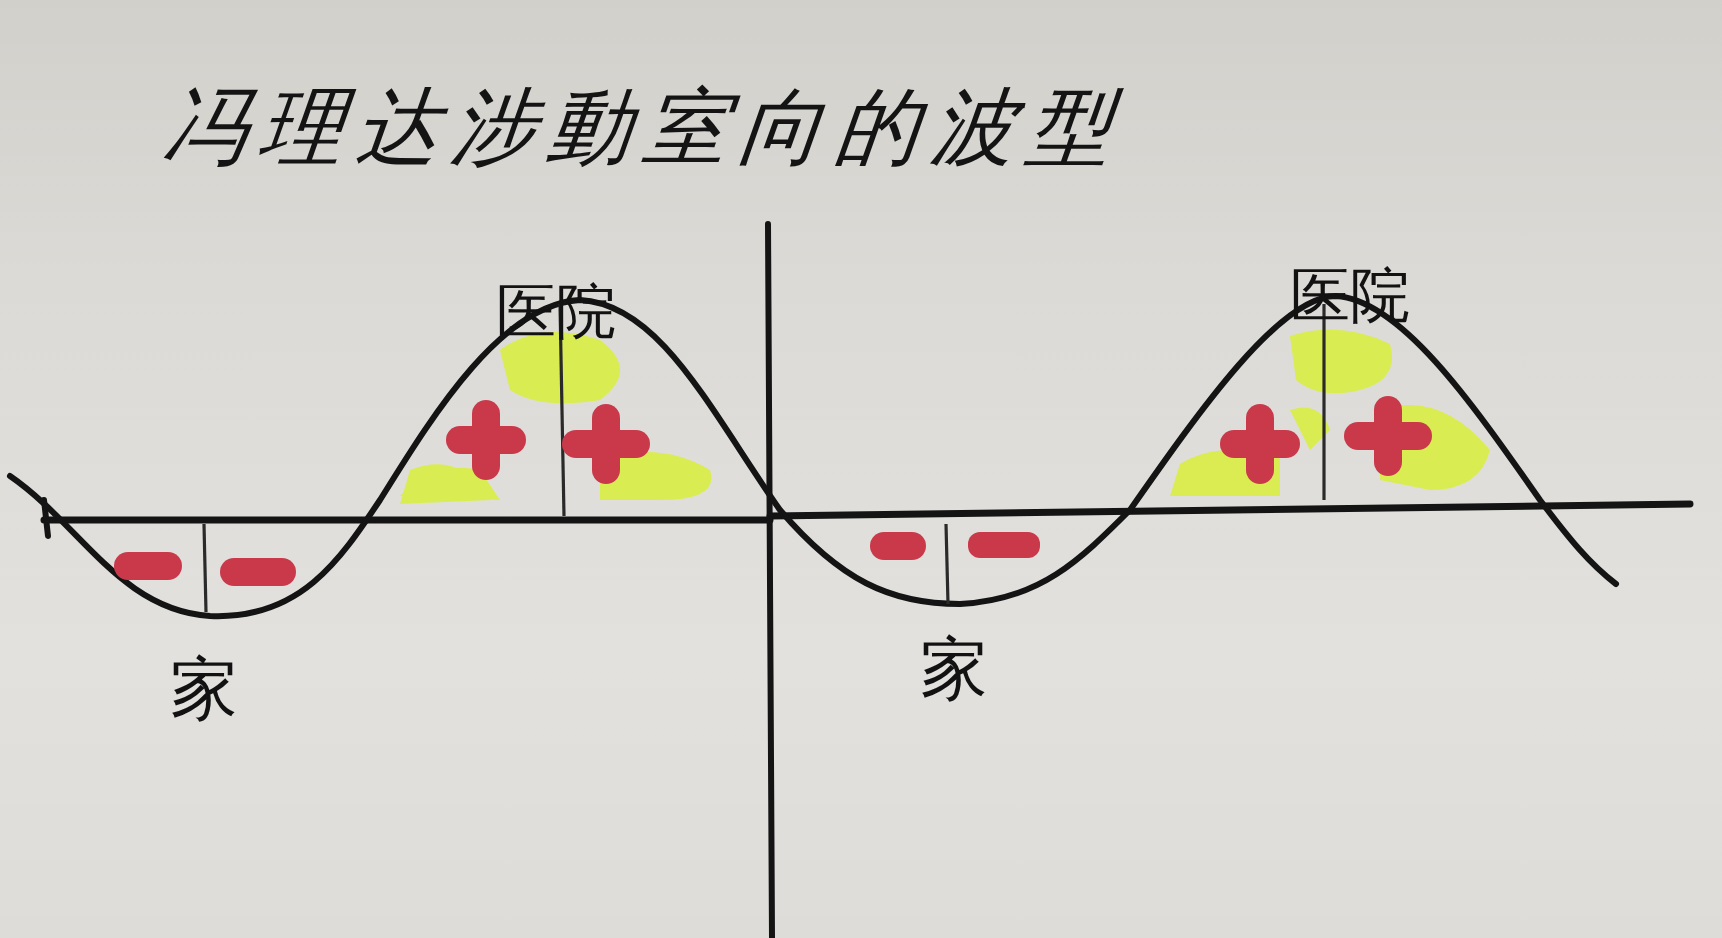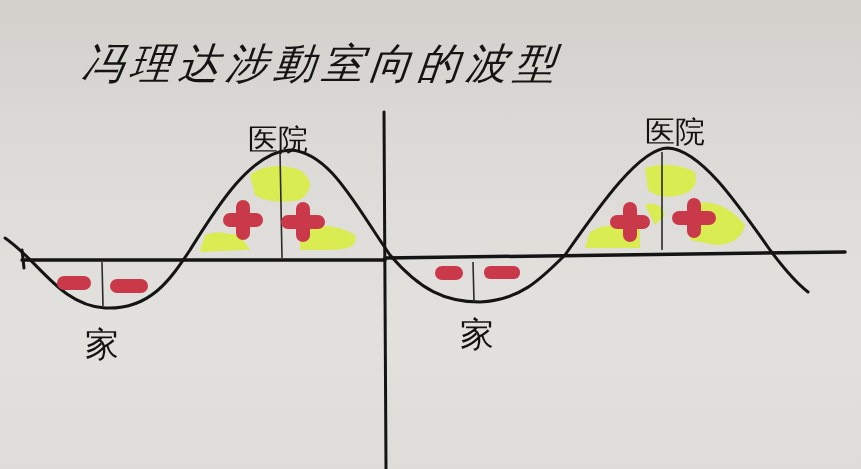--- a/index.html
+++ b/index.html
@@ -14,21 +14,21 @@
     position: absolute; left: 82px; top: 36px;
     font-family: "DejaVu Serif", serif;
     font-size: 42px; letter-spacing: 6px; color: #141414;
     font-style: italic; transform: skewX(-6deg);
     white-space: nowrap;
   }
   .label {
     position: absolute; font-family: "DejaVu Serif", serif;
     color: #121212; white-space: nowrap;
   }
-  .label.hospital { font-size: 30px; }
+  .label.hospital { font-size: 30px; margin-top: 16px; }
   .label.home { font-size: 34px; }
 </style>
 </head>
 <body>
 
 <div id="board">
 
   <div class="title">冯理达涉動室向的波型</div>
 
   <svg width="861" height="469" style="position:absolute;left:0;top:0;">

